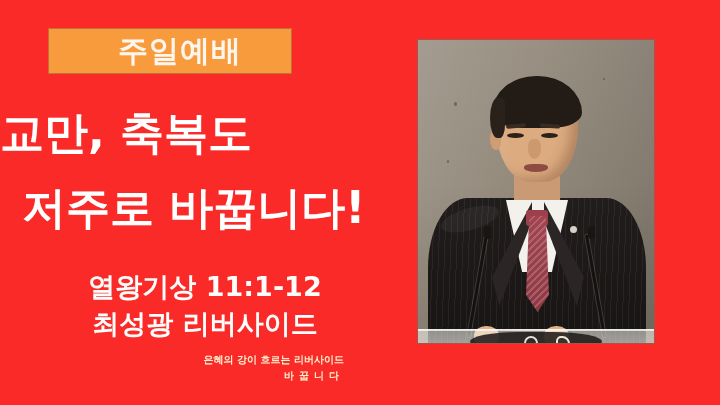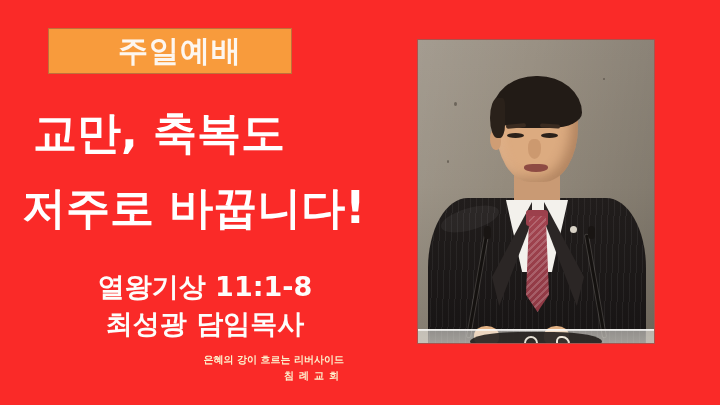--- a/index.html
+++ b/index.html
@@ -50,21 +50,21 @@
     width: 410px;
   }
   #sermon-title .title-line {
     color: #ffffff;
     font-size: 44px;
     font-weight: 700;
     line-height: 1.33;
     letter-spacing: 0px;
     white-space: nowrap;
   }
-  #sermon-title .title-line-1 { padding-left: 0; margin-left: 33px; }
+  #sermon-title .title-line-1 { padding-left: 0; }
   #sermon-title .title-line-2 { padding-left: 22px; margin-top: 16px; }
 
   
   #reference-block {
     position: absolute;
     left: 0;
     top: 268px;
     width: 410px;
     text-align: center;
   }
@@ -333,27 +333,27 @@
   <div id="service-badge">
     <span class="badge-text">주일예배</span>
   </div>
 
   <div id="sermon-title">
     <div class="title-line title-line-1">교만, 축복도</div>
     <div class="title-line title-line-2">저주로 바꿉니다!</div>
   </div>
 
   <div id="reference-block">
-    <div class="ref-line">열왕기상 11:1-8</div>
-    <div class="ref-line">최성광 담임목사</div>
+    <div class="ref-line">열왕기상 11:1-12</div>
+    <div class="ref-line">최성광 리버사이드</div>
   </div>
 
   <div id="church-block">
     <div class="church-line church-line-1">은혜의 강이 흐르는 리버사이드</div>
-    <div class="church-line church-line-2">침례교회</div>
+    <div class="church-line church-line-2">바꿉니다</div>
   </div>
 
   <div id="speaker-photo">
     <div class="ph-wall"></div>
     <div class="ph-wall-speck ph-speck-a"></div>
     <div class="ph-wall-speck ph-speck-b"></div>
     <div class="ph-wall-speck ph-speck-c"></div>
 
     <div class="ph-suit"></div>
     <div class="ph-shoulder-hl"></div>

